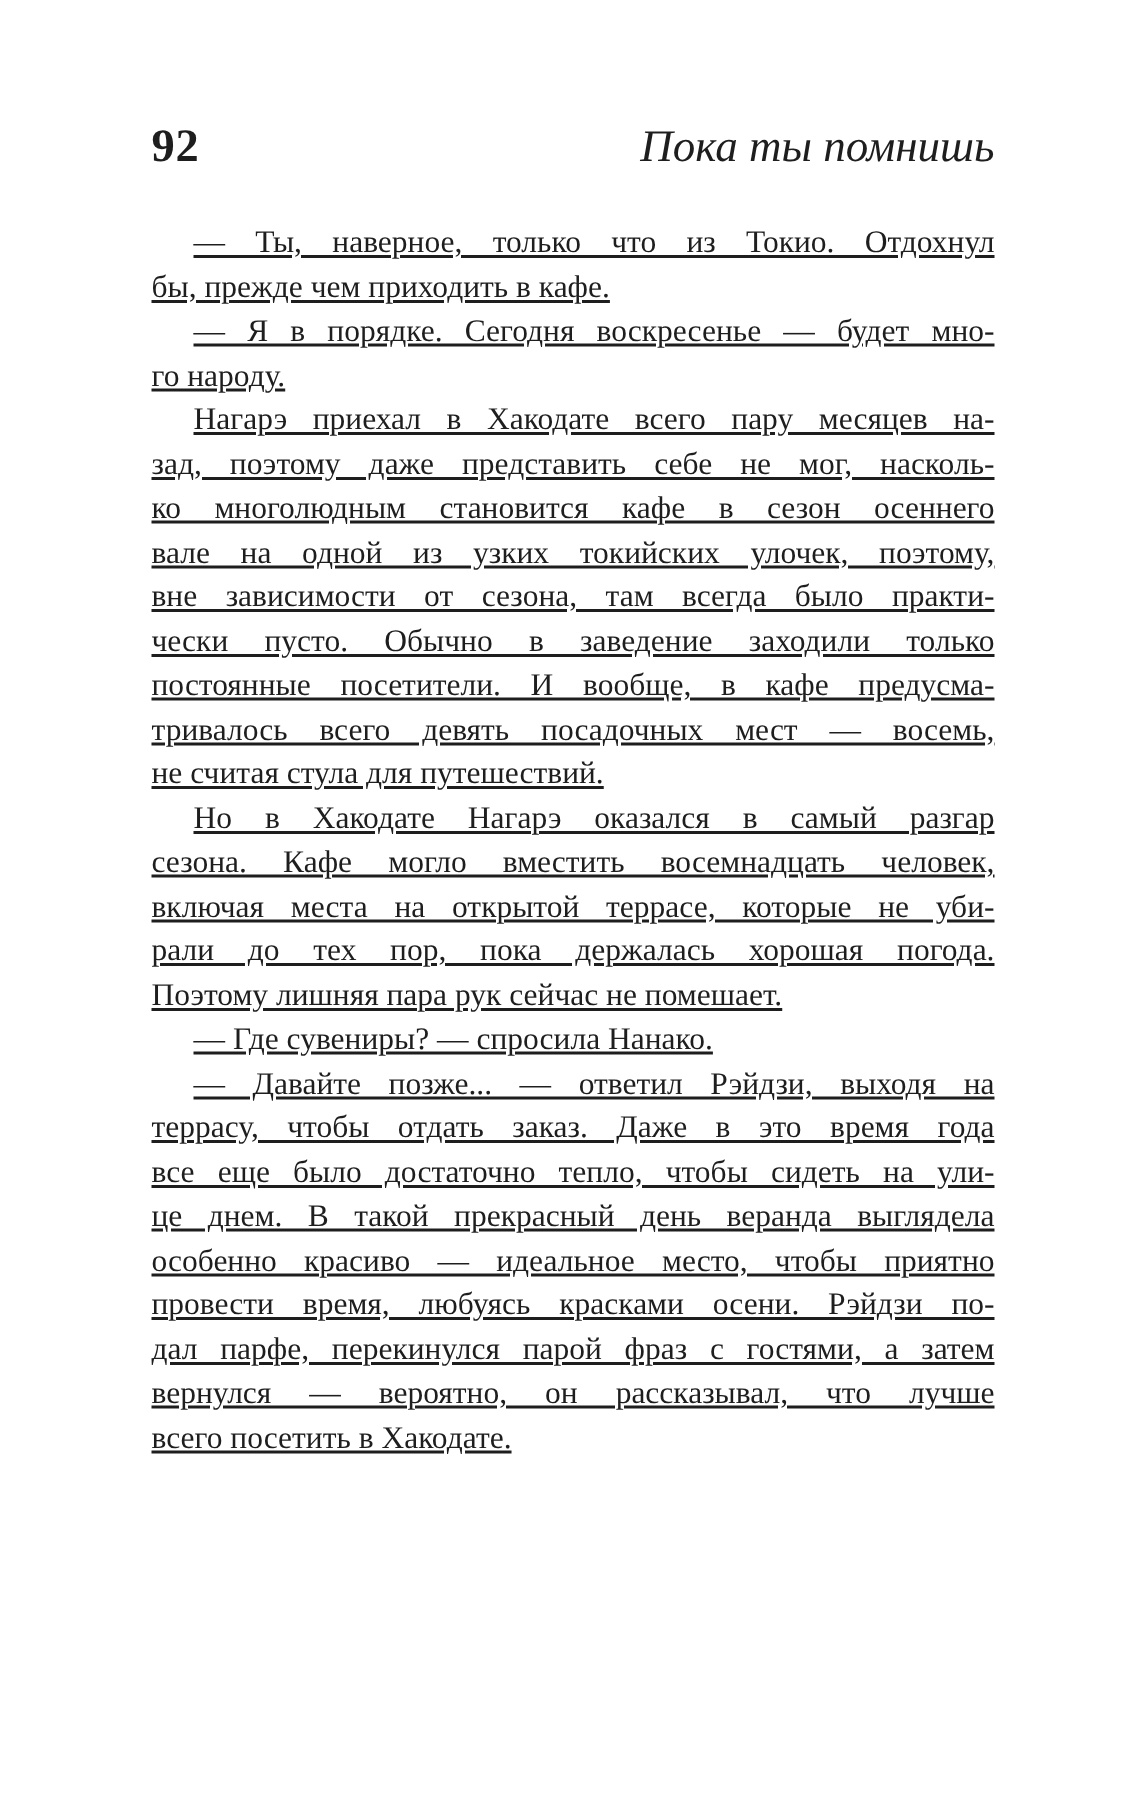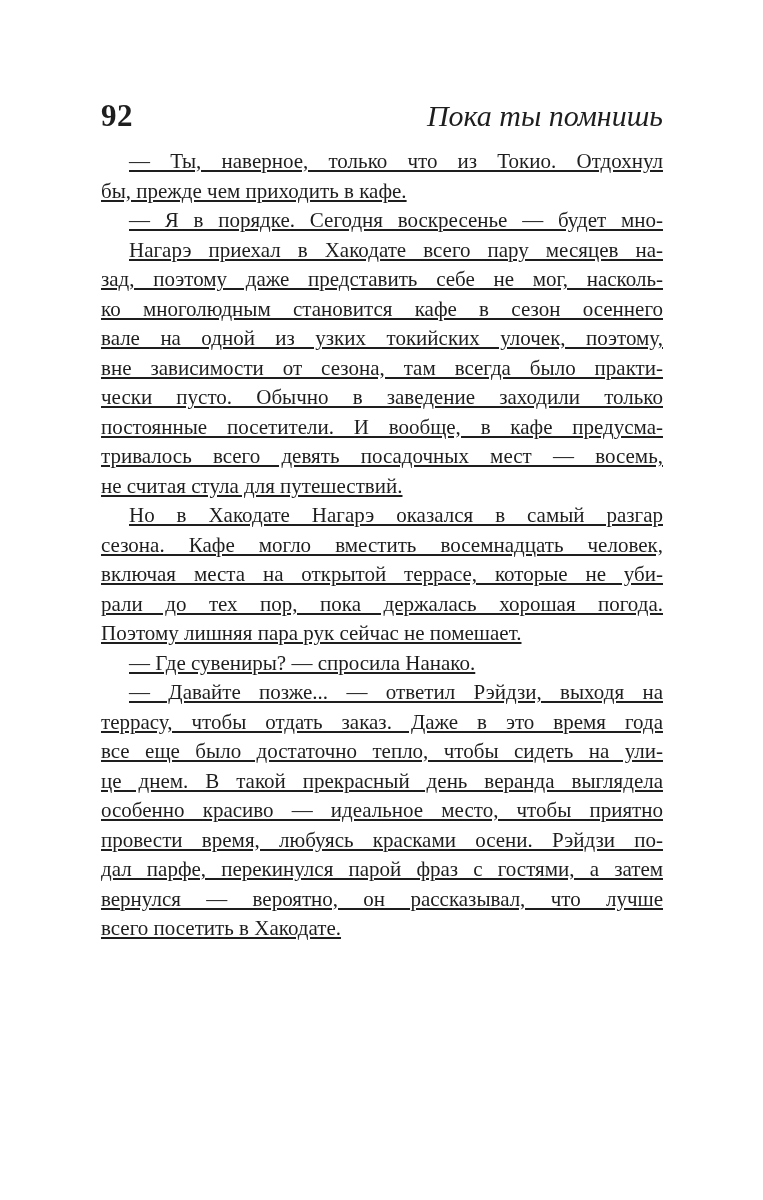--- a/index.html
+++ b/index.html
@@ -17,21 +17,20 @@
     color: #1e1e1e;
   }
   .header {
     position: absolute;
     top: 79px;
     left: 101px;
     width: 562px;
     display: flex;
     justify-content: space-between;
     align-items: baseline;
-    margin-top: 19px;
   }
   .page-num {
     font-size: 31px;
     font-weight: bold;
     letter-spacing: 0.5px;
   }
   .running-title {
     font-style: italic;
     font-size: 30px;
   }
@@ -61,20 +60,21 @@
 
 <div class="page" style="color: rgb(30, 30, 30); background: rgb(255, 255, 255);">
   <div class="header">
     <span class="page-num">92</span>
     <span class="running-title">Пока ты помнишь</span>
   </div>
   <div class="body-text">
       <div class="tline para-first">— Ты, наверное, только что из Токио. Отдохнул</div>
       <div class="tline para-last">бы, прежде чем приходить в кафе.</div>
       <div class="tline para-first">— Я в порядке. Сегодня воскресенье — будет мно-</div>
+      <div class="tline para-last">го народу.</div>
       <div class="tline para-first">Нагарэ приехал в Хакодате всего пару месяцев на-</div>
       <div class="tline">зад, поэтому даже представить себе не мог, насколь-</div>
       <div class="tline">ко многолюдным становится кафе в сезон осеннего</div>
       <div class="tline">вале на одной из узких токийских улочек, поэтому,</div>
       <div class="tline">вне зависимости от сезона, там всегда было практи-</div>
       <div class="tline">чески пусто. Обычно в заведение заходили только</div>
       <div class="tline">постоянные посетители. И вообще, в кафе предусма-</div>
       <div class="tline">тривалось всего девять посадочных мест — восемь,</div>
       <div class="tline para-last">не считая стула для путешествий.</div>
       <div class="tline para-first">Но в Хакодате Нагарэ оказался в самый разгар</div>

